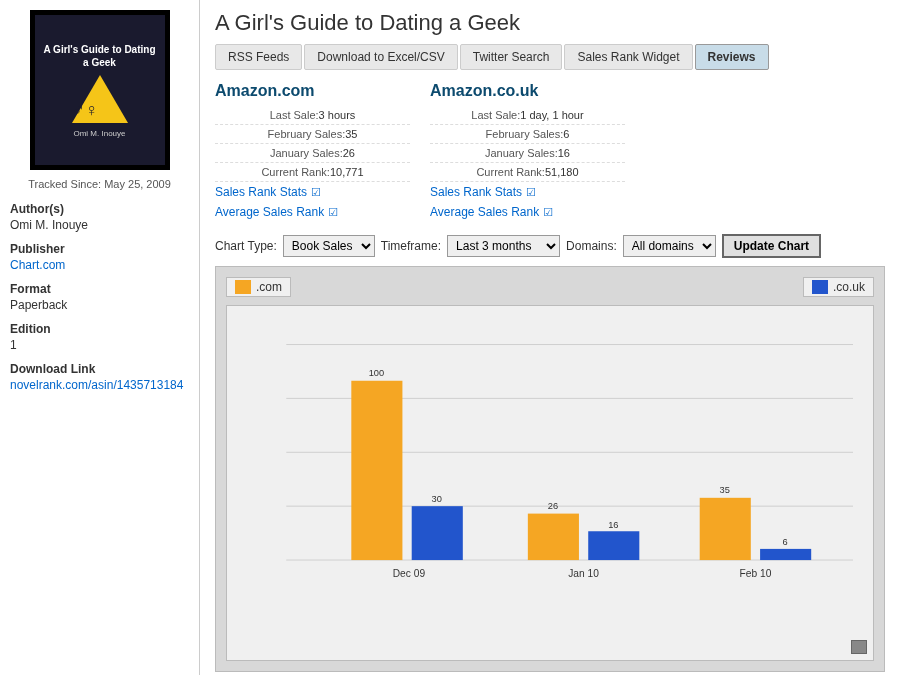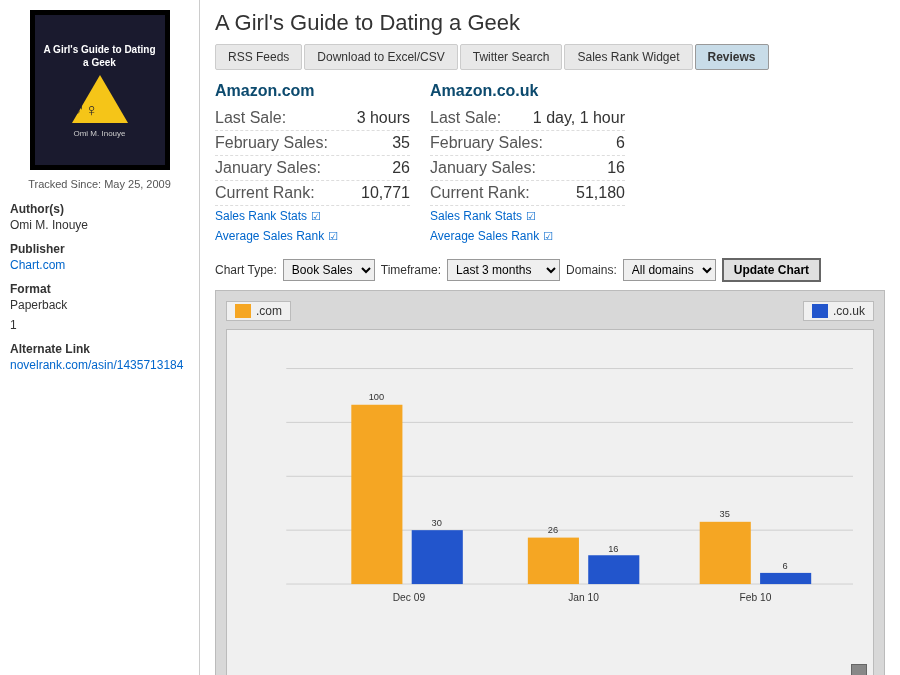--- a/index.html
+++ b/index.html
@@ -132,24 +132,24 @@
     .amazon-title {
       font-size: 16px;
       color: #0c4a6e;
       text-decoration: none;
       font-weight: bold;
       display: block;
       margin-bottom: 6px;
     }
     .amazon-row {
       display: flex;
-      justify-content: space-between;
+      justify-content: center;
       padding: 3px 0;
       border-bottom: 1px dashed #ddd;
-      font-size: 16px;
+      font-size: 11px;
     }
     .amazon-row .label { color: #555; }
     .amazon-row .value { font-weight: normal; text-align: right; }
     .amazon-link-row {
       display: flex;
       align-items: center;
       padding: 3px 0;
       font-size: 12px;
     }
     .amazon-link-row a {
@@ -255,23 +255,24 @@
     <div class="sidebar-value">Omi M. Inouye</div>
 
     <div class="sidebar-section-label">Publisher</div>
     <div class="sidebar-value">
       <a class="sidebar-link" href="#">Chart.com</a>
     </div>
 
     <div class="sidebar-section-label">Format</div>
     <div class="sidebar-value">Paperback</div>
 
+    <div class="sidebar-section-label">Edition</div>
     <div class="sidebar-value">1</div>
 
-    <div class="sidebar-section-label">Alternate Link</div>
+    <div class="sidebar-section-label">Download Link</div>
     <div class="sidebar-value">
       <a class="sidebar-link" href="#">novelrank.com/asin/1435713184</a>
     </div>
   </div>
 
   <div id="main">
     <h1 id="page-title">A Girl's Guide to Dating a Geek</h1>
 
     <div id="tabs">
       <div class="tab">RSS Feeds</div>

